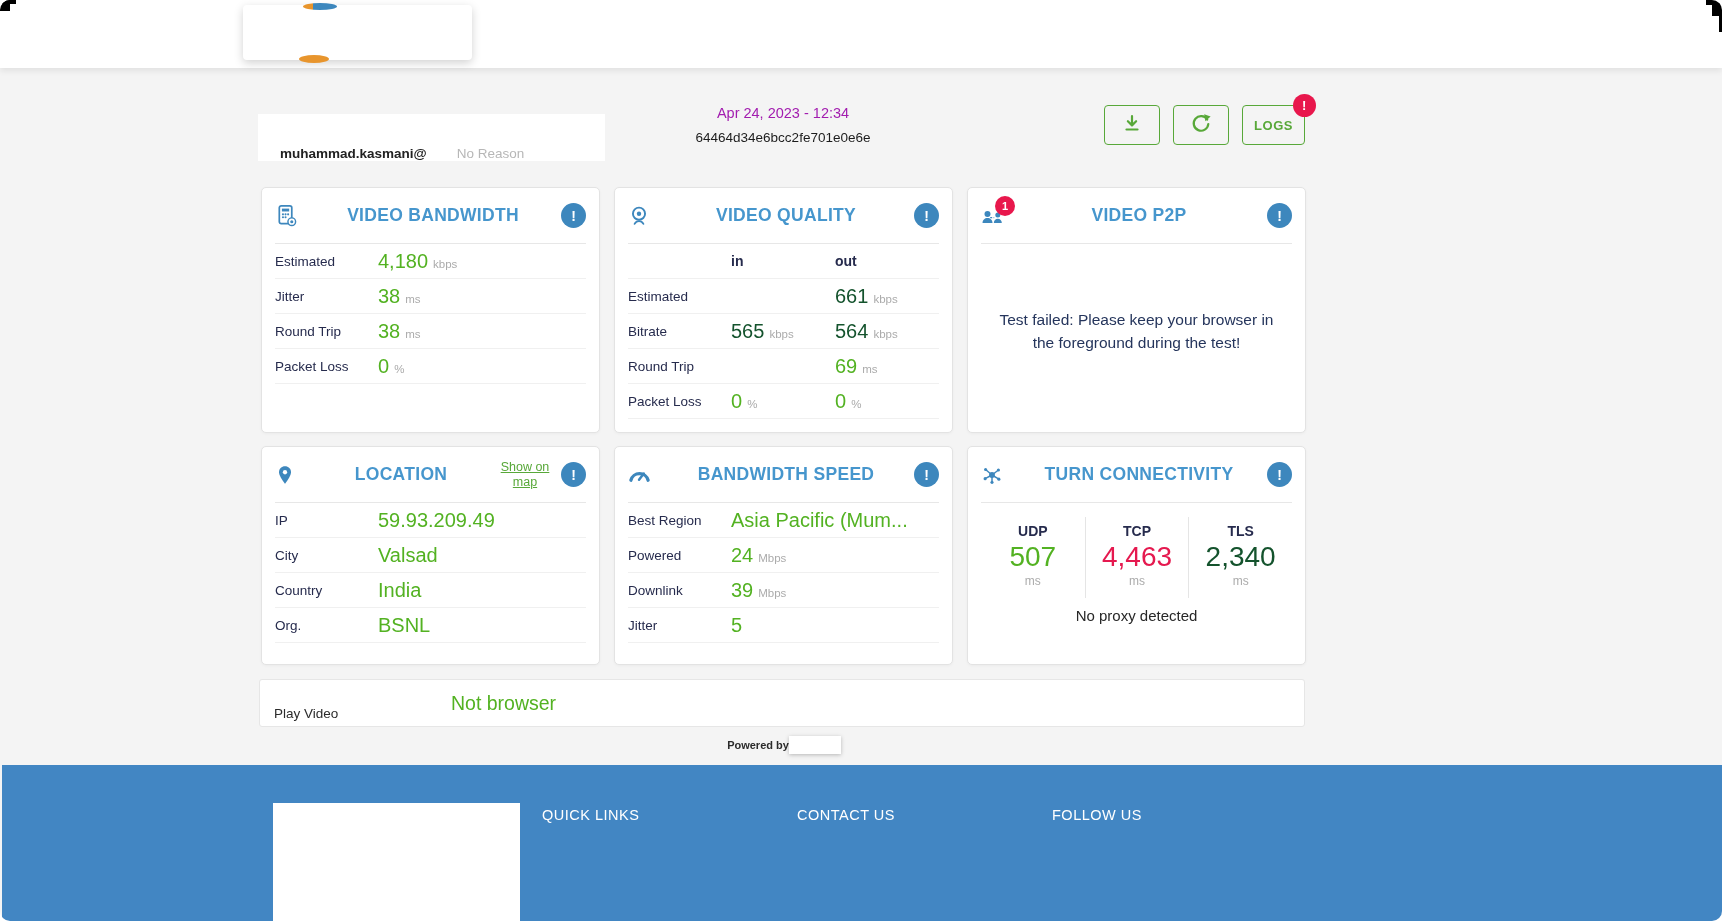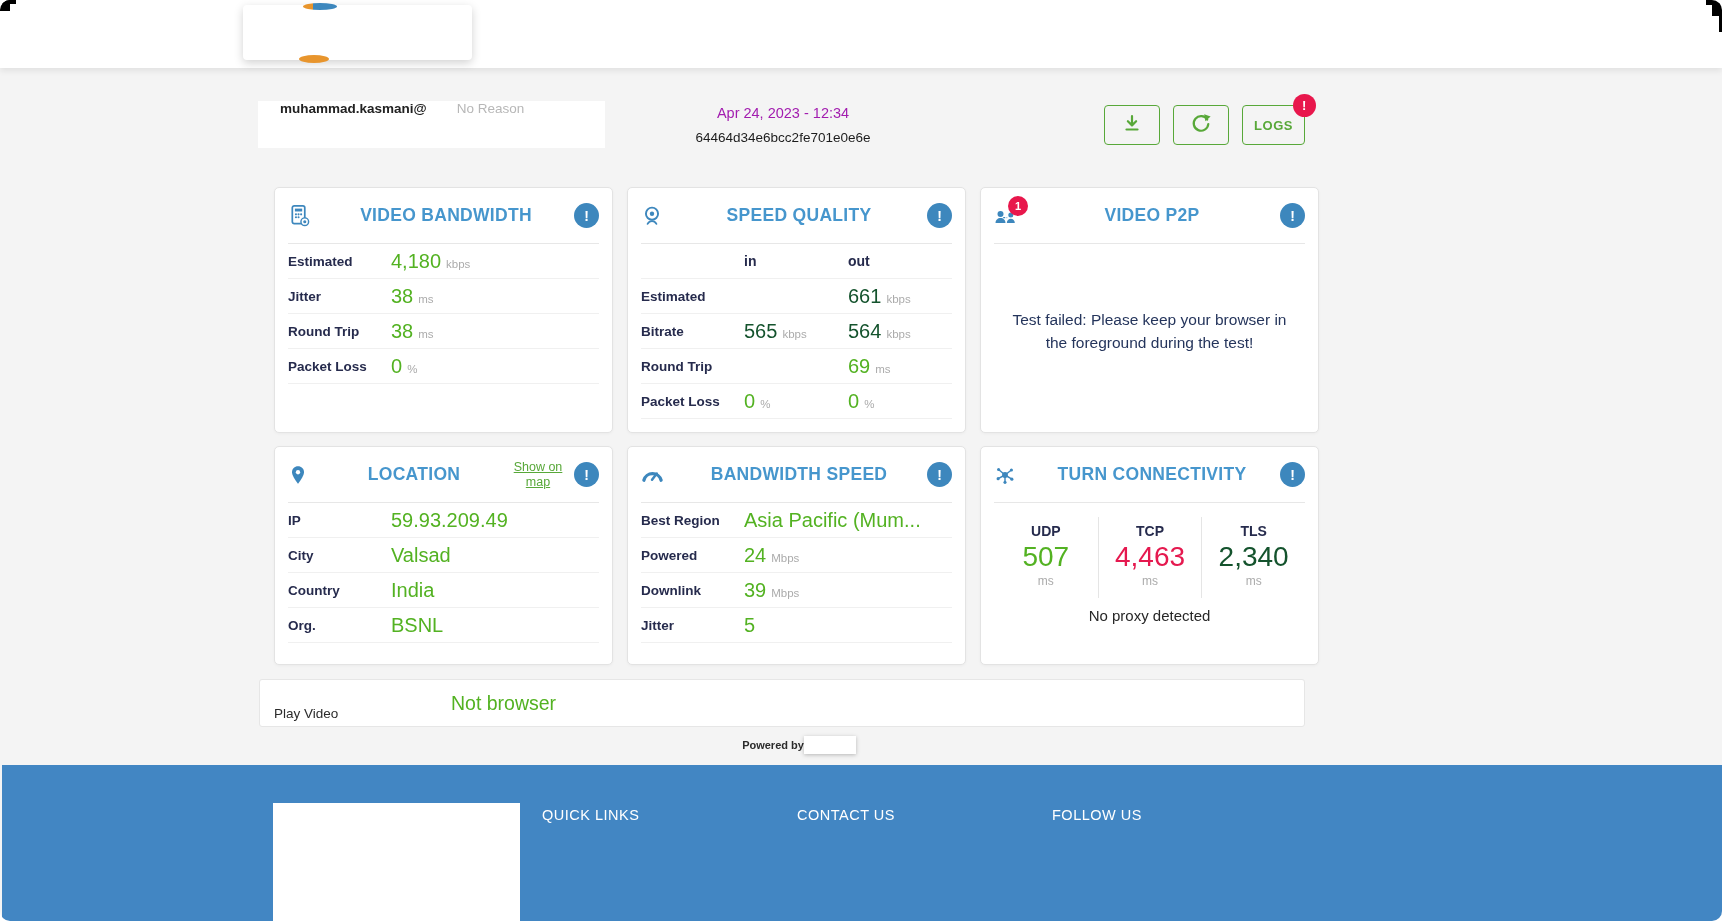--- a/index.html
+++ b/index.html
@@ -16,59 +16,59 @@
   .header { position:absolute; top:0; left:0; width:100%; height:68px; background:#fff;
             box-shadow:0 3px 6px rgba(0,0,0,0.08); z-index:5; }
   .logo-card { position:absolute; left:243px; top:5px; width:229px; height:55px; background:#fff;
                border-radius:4px; box-shadow:0 3px 10px rgba(0,0,0,0.18); z-index:6; overflow:visible; }
   .logo-swoosh { position:absolute; top:-2px; left:60px; width:34px; height:7px; border-radius:50%;
                  background:linear-gradient(90deg,#e8952d 0 30%,#3d87bd 30% 100%); }
   .logo-ellipse { position:absolute; bottom:-3px; left:56px; width:30px; height:8px; border-radius:50%;
                   background:#e8952d; }
 
   
-  .user-bar { position:absolute; left:258px; top:101px; width:347px; height:47px; background:#fff;
-              display:flex; align-items:flex-start; }
+  .user-bar { position:absolute; left:258px; top:114px; width:347px; height:47px; background:#fff;
+              display:flex; align-items:flex-end; }
   .user-email { margin-left:22px; font-size:13.5px; font-weight:700; color:#222; }
   .user-reason { margin-left:30px; font-size:13.5px; color:#b7b7b7; }
   .meta-center { position:absolute; left:603px; top:103px; width:360px; text-align:center;
                  display:flex; flex-direction:column; gap:9px; padding-top:2px; }
   .meta-date { font-size:14.5px; color:#a21caf; }
   .meta-id { font-size:13.5px; color:#1c1c1c; }
 
   .toolbar { position:absolute; left:1104px; top:105px; display:flex; gap:13px; }
   .icon-btn { width:56px; height:40px; border:1.5px solid #58a839; border-radius:4px; background:transparent;
               display:flex; align-items:center; justify-content:center; cursor:pointer; }
   .logs-btn { position:relative; width:63px; height:40px; border:1.5px solid #58a839; border-radius:4px;
               background:transparent; color:#58a839; font-size:13px; font-weight:600; letter-spacing:.5px;
               font-family:inherit; cursor:pointer; }
   .badge-red { position:absolute; top:-12px; right:-12px; width:23px; height:23px; border-radius:50%;
                background:#e8174c; color:#fff; font-size:13px; font-weight:700; display:flex;
                align-items:center; justify-content:center; }
 
   
-  .cards { position:absolute; left:274px; top:187px; width:1046px; display:grid;
+  .cards { position:absolute; left:261px; top:187px; width:1046px; display:grid;
            grid-template-columns:339px 339px 339px; grid-template-rows:246px 219px;
            column-gap:14px; row-gap:13px; }
   .card { background:#fff; border:1px solid #e3e3e3; border-radius:5px;
           box-shadow:0 1px 3px rgba(0,0,0,0.04); display:flex; flex-direction:column; }
   .card-head { height:55px; flex:none; display:flex; align-items:center; padding:0 13px; }
   .card-icon { width:30px; flex:none; display:flex; align-items:center; position:relative; }
   .card-title { flex:1; text-align:center; color:#4696cd; font-size:17.5px; font-weight:600;
                 letter-spacing:.3px; }
   .info-badge { flex:none; width:25px; height:25px; border-radius:50%; background:#3d87bd; color:#fff;
                 font-size:14px; font-weight:700; display:flex; align-items:center; justify-content:center;
                 cursor:pointer; }
   .map-link { flex:none; width:56px; margin-right:8px; text-align:center; font-size:12.5px; line-height:1.15;
               color:#58a839; text-decoration:underline; cursor:pointer; }
   .card-divider { height:1px; background:#e7e7e7; margin:0 13px; flex:none; }
   .rows { padding:0 13px; }
   .row { display:grid; grid-template-columns:103px 1fr; align-items:center; height:35px;
          border-bottom:1px solid #f0f0f0; }
-  .lbl { font-size:13.5px; font-weight:700; color:#262b4d; }
+  .lbl { font-size:13.5px; font-weight:400; color:#262b4d; }
   .val { font-size:20px; }
   .unit { font-size:11.5px; color:#ababab; margin-left:5px; }
   .green { color:#53b222; } .orange { color:#14532d; } .pink { color:#e5194f; }
 
   .vq-row { display:grid; grid-template-columns:103px 104px 1fr; align-items:center; height:35px;
             border-bottom:1px solid #f0f0f0; }
   .vq-colhead { font-size:14px; font-weight:700; color:#262b4d; }
 
   .p2p-body { flex:1; display:flex; align-items:center; justify-content:center; padding:0 26px 14px; }
   .p2p-msg { font-size:15.5px; color:#25355c; text-align:center; line-height:1.5; }
@@ -85,21 +85,21 @@
   .turn-status { text-align:center; font-size:15px; color:#272727; margin-top:9px; }
 
   
   .play-bar { position:absolute; left:259px; top:679px; width:1046px; height:48px; background:#fff;
               border:1px solid #e6e6e6; border-radius:3px; display:flex; align-items:center;
               padding:0 14px; }
   .play-lbl { width:177px; font-size:13.5px; color:#2b2b2b;margin-top:20px; }
   .play-val { font-size:19.5px; color:#53b222; }
 
   
-  .powered { position:absolute; left:276px; top:736px; width:1046px; display:flex; align-items:center;
+  .powered { position:absolute; left:261px; top:736px; width:1046px; display:flex; align-items:center;
              justify-content:center; }
   .powered-txt { font-size:11px; font-weight:700; color:#2b2b2b; }
   .powered-logo { width:52px; height:18px; background:#fff; box-shadow:0 1px 4px rgba(0,0,0,0.25); }
 
   
   .footer { position:absolute; left:2px; top:765px; width:100%; height:156px; background:#4286c3; }
   .footer-logo { position:absolute; left:271px; top:38px; width:247px; height:130px; background:#fff; }
   .footer-h { position:absolute; top:42px; color:#fff; font-size:14.5px; letter-spacing:.5px; }
   .fh-quick { left:540px; } .fh-contact { left:795px; } .fh-follow { left:1050px; }
 </style>
@@ -200,21 +200,21 @@
 
     <div class="card">
       <div class="card-head">
         <span class="card-icon">
           <svg width="22" height="22" viewBox="0 0 24 24">
               <circle cx="12" cy="9.5" r="6.6" fill="none" stroke="#3d87bd" stroke-width="2.1"></circle>
               <circle cx="12" cy="9.5" r="2.4" fill="#3d87bd"></circle>
               <path d="M7.2 20.6c1.3-2.2 3-3 4.8-3s3.5.8 4.8 3" fill="none" stroke="#3d87bd" stroke-width="2" stroke-linecap="round"></path>
             </svg>
         </span>
-        <span class="card-title">SPEED QUALITY</span>
+        <span class="card-title">VIDEO QUALITY</span>
         <span class="info-badge">!</span>
       </div>
       <div class="card-divider"></div>
       <div class="rows">
         <div class="vq-row">
           <span></span>
           <span class="vq-colhead">in</span>
           <span class="vq-colhead">out</span>
         </div>
         <div class="vq-row">

